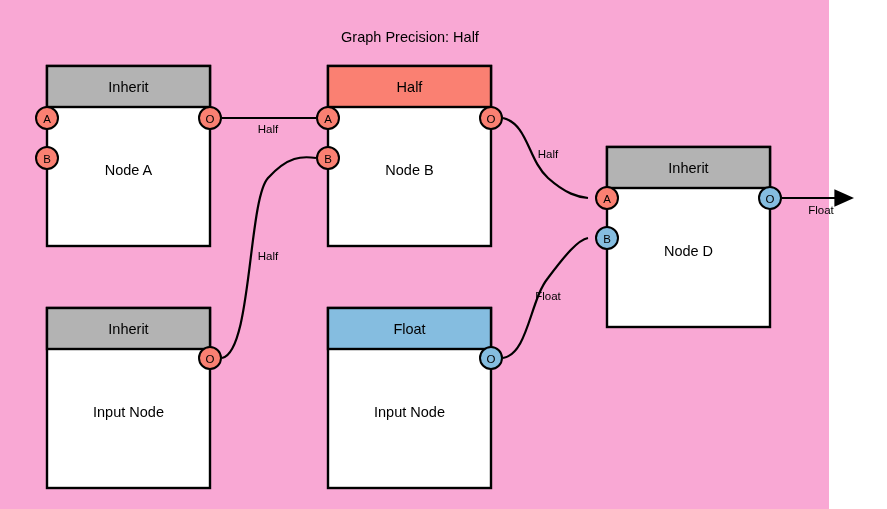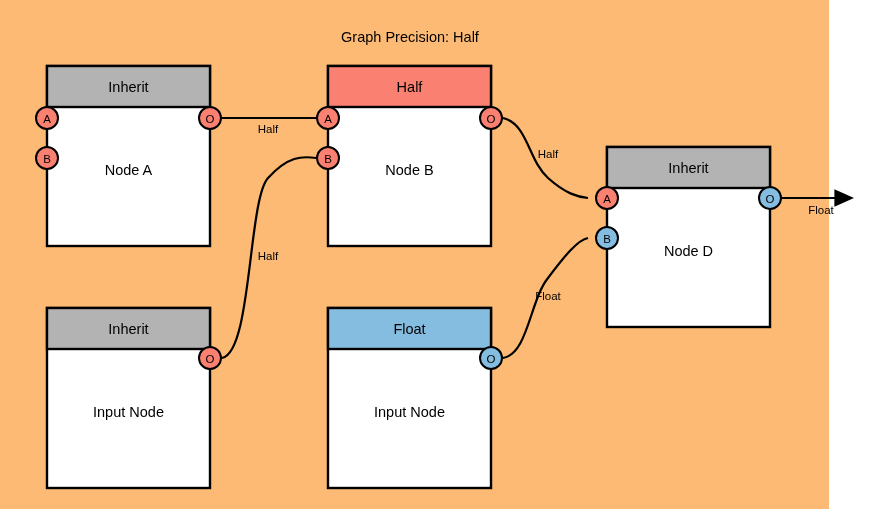--- a/index.html
+++ b/index.html
@@ -10,21 +10,21 @@
   body {
     width: 887px;
     height: 509px;
     font-family: "Liberation Sans", sans-serif;
     overflow: hidden;
   }
   #canvas {
     position: relative;
     width: 829px;
     height: 509px;
-    background: #fdba74;
+    background: #f9a8d4;
   }
   #graph-svg {
     position: absolute;
     left: 0;
     top: 0;
     width: 887px;
     height: 509px;
   }
   .title-text {
     font-size: 14.5px;

